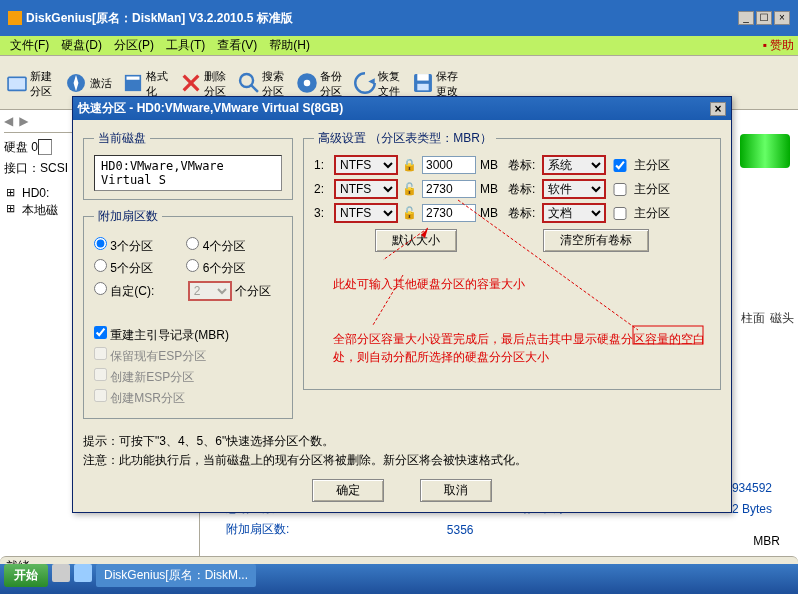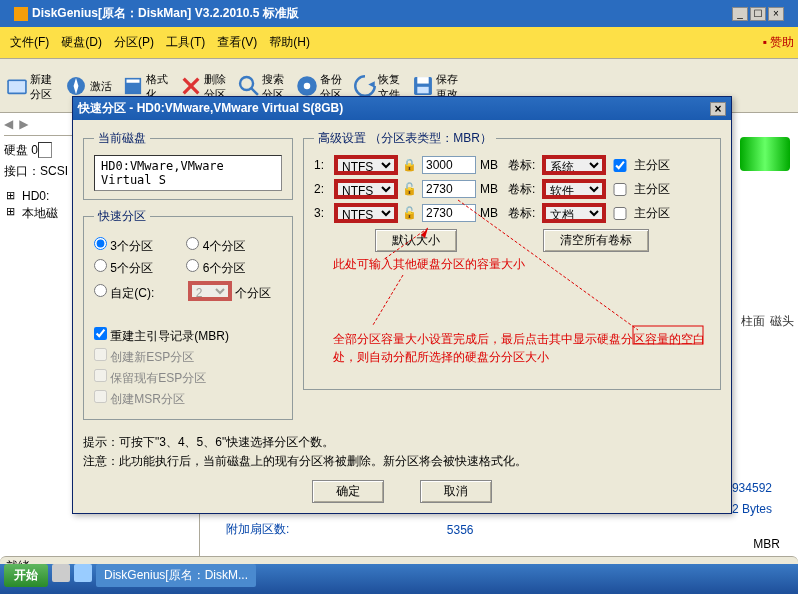--- a/index.html
+++ b/index.html
@@ -1,26 +1,26 @@
 <!DOCTYPE html>
 <html><head>
 <meta charset="utf-8">
 <style>
 * { box-sizing: border-box; margin: 0; padding: 0; font-family: "SimSun", "Tahoma", sans-serif; font-size: 12px; }
 body { background: #d4d0c8; width: 798px; height: 594px; position: relative; overflow: hidden; }
 
 
-.titlebar { background: linear-gradient(#2a6cbf, #2a6cbf); height: 27px; display: flex; align-items: center; padding: 0 14px; color: #fff; justify-content: space-between; }
+.titlebar { background: linear-gradient(#2a6cbf, #2a6cbf); height: 36px; display: flex; align-items: center; padding: 0 8px; color: #fff; justify-content: space-between; }
 .titlebar .icon { width: 14px; height: 14px; background: #f59e0b; margin-right: 4px; }
 .titlebar .title { flex: 1; font-weight: bold; }
 .titlebar .winbtns { display: flex; gap: 2px; }
 .titlebar .winbtn { width: 16px; height: 14px; background: #d4d0c8; border: 1px solid #888; font-size: 10px; text-align: center; line-height: 12px; color: #000; cursor: pointer; }
 
 
-.menubar { background: #fde047; height: 32px; display: flex; align-items: center; padding: 0 4px; border-bottom: 1px solid #aca899; }
+.menubar { background: #bef264; height: 20px; display: flex; align-items: center; padding: 0 4px; border-bottom: 1px solid #aca899; }
 .menubar .menuitem { padding: 2px 6px; cursor: pointer; }
 .menubar .sponsor { color: #b00; margin-left: auto; }
 
 
 .toolbar { background: #ece9d8; height: 54px; display: flex; align-items: center; padding: 2px 4px; gap: 6px; border-bottom: 1px solid #aca899; }
 .toolbtn { display: flex; flex-direction: row; align-items: center; width: 52px; cursor: pointer; }
 .toolbtn .ico { width: 28px; height: 28px; display: flex; align-items: center; justify-content: center; }
 .toolbtn .ico svg { width: 26px; height: 26px; }
 .toolbtn .lbl { font-size: 11px; margin-top: 2px; }
 
@@ -60,21 +60,21 @@
 .dialog .body { padding: 10px; position: relative; }
 
 fieldset { border: 1px solid #919b9c; padding: 8px 10px; margin-bottom: 8px; }
 legend { padding: 0 4px; color: #0a246a; }
 .cur-disk { background: #fff; border: 1px inset #888; padding: 3px 6px; font-family: monospace; font-size: 12px; }
 
 .radio-row { display: block; margin: 4px 0; }
 .radio-row label { margin-right: 30px; user-select: none; }
 .chk { margin: 3px 0; display: block; }
 input[type=text] { border: 1px solid #7f9db9; padding: 1px 3px; height: 18px; }
-select { border: 4px solid #b91c1c; height: 20px; }
+select { border: 2px solid #b91c1c; height: 20px; }
 button.std { background: #ece9d8; border: 1px solid #888; box-shadow: inset 1px 1px #fff, inset -1px -1px #aca899; padding: 2px 16px; cursor: pointer; min-width: 72px; }
 
 .adv-grid { display: grid; grid-template-columns: 16px 64px 16px 54px 24px 30px 64px 20px 54px; gap: 3px 4px; align-items: center; }
 .adv-grid .lock { font-size: 12px; text-align: center; }
 
 .annot { position: absolute; color: #d00; font-size: 12px; pointer-events: none; }
 
 .tips { margin: 6px 0 10px; }
 .tips div { margin: 2px 0; }
 
@@ -254,38 +254,38 @@
   </div>
   <div class="body">
     <div class="layout-cols">
       <div class="col-left">
         <fieldset>
           <legend>当前磁盘</legend>
           <div class="cur-disk">HD0:VMware,VMware Virtual S</div>
         </fieldset>
 
         <fieldset>
-          <legend>快速分区</legend>
+          <legend>附加扇区数</legend>
           <div class="radio-row">
             <label><input type="radio" name="pc" checked="" style=""> <span>3个分区</span></label>
             <label><input type="radio" name="pc" style=""> <span>4个分区</span></label>
           </div>
           <div class="radio-row">
             <label><input type="radio" name="pc" style=""> <span>5个分区</span></label>
             <label><input type="radio" name="pc" style=""> <span>6个分区</span></label>
           </div>
           <div class="radio-row">
             <label><input type="radio" name="pc" style=""> <span>自定(C):</span></label>
             <select disabled="" style="width:44px;"><option>2</option></select>
             <span>个分区</span>
           </div>
           <div style="height:18px;"></div>
           <label class="chk"><input type="checkbox" checked="" style=""> <span>重建主引导记录(MBR)</span></label>
+          <label class="chk" style="color:#888"><input type="checkbox" disabled="" style=""> <span>保留现有ESP分区</span></label>
           <label class="chk" style="color:#888"><input type="checkbox" disabled="" style=""> <span>创建新ESP分区</span></label>
-          <label class="chk" style="color:#888"><input type="checkbox" disabled="" style=""> <span>保留现有ESP分区</span></label>
           <label class="chk" style="color:#888"><input type="checkbox" disabled="" style=""> <span>创建MSR分区</span></label>
         </fieldset>
       </div>
 
       <div class="col-right">
         <fieldset style="min-height:260px;">
           <legend>高级设置 （分区表类型：MBR）</legend>
           <div class="adv-grid">
             <span>1:</span>
             <select><option>NTFS</option></select>
@@ -317,21 +317,21 @@
             <span>卷标:</span>
             <select><option>文档</option></select>
             <input type="checkbox" style="">
             <span>主分区</span>
           </div>
           <div style="margin-top:6px; display:flex; gap:86px; justify-content:center;">
             <button class="std">默认大小</button>
             <button class="std">清空所有卷标</button>
           </div>
 
-          <div class="annot" style="left:30px; top:126px;font-family:Liberation Serif, serif;">此处可输入其他硬盘分区的容量大小</div>
+          <div class="annot" style="left:30px; top:146px;font-family:Liberation Serif, serif;">此处可输入其他硬盘分区的容量大小</div>
           <div class="annot" style="left:30px; top:200px; right:6px; line-height:1.5;">全部分区容量大小设置完成后，最后点击其中显示硬盘分区容量的空白处，则自动分配所选择的硬盘分分区大小</div>
           <svg class="arrow-svg" style="left:0; top:0;" width="420" height="260">
             <line x1="125" y1="98" x2="80" y2="130" stroke="#d00" stroke-dasharray="3,2"></line>
             <polygon points="125,98 118,105 122,108" fill="#d00"></polygon>
             <line x1="100" y1="145" x2="70" y2="195" stroke="#d00" stroke-dasharray="3,2"></line>
             <line x1="155" y1="70" x2="335" y2="200" stroke="#d00" stroke-dasharray="3,2"></line>
             <rect x="330" y="196" width="70" height="18" fill="none" stroke="#d00"></rect>
           </svg>
         </fieldset>
       </div>

